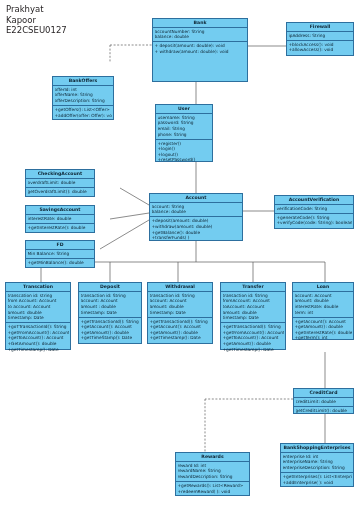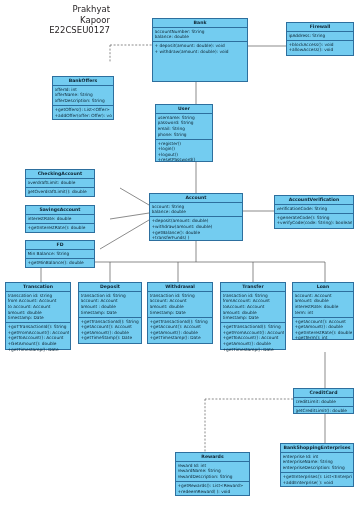--- a/index.html
+++ b/index.html
@@ -11,21 +11,21 @@
     position:relative;
   }
   #canvas{position:absolute;left:0;top:0;width:360px;height:508px;}
   svg.links{position:absolute;left:0;top:0;width:360px;height:508px;pointer-events:none;}
 
   .title{
     position:absolute;
     color:#231f20;
     font-size:8.5px;
     line-height:10.5px;
-    text-align:right;
+    text-align:left;
     white-space:pre-line;
   }
 
   .uml{
     position:absolute;
     box-sizing:border-box;
     border:1px solid #2d6f9e;
     background:#73ccf0;
     z-index:5;
   }

